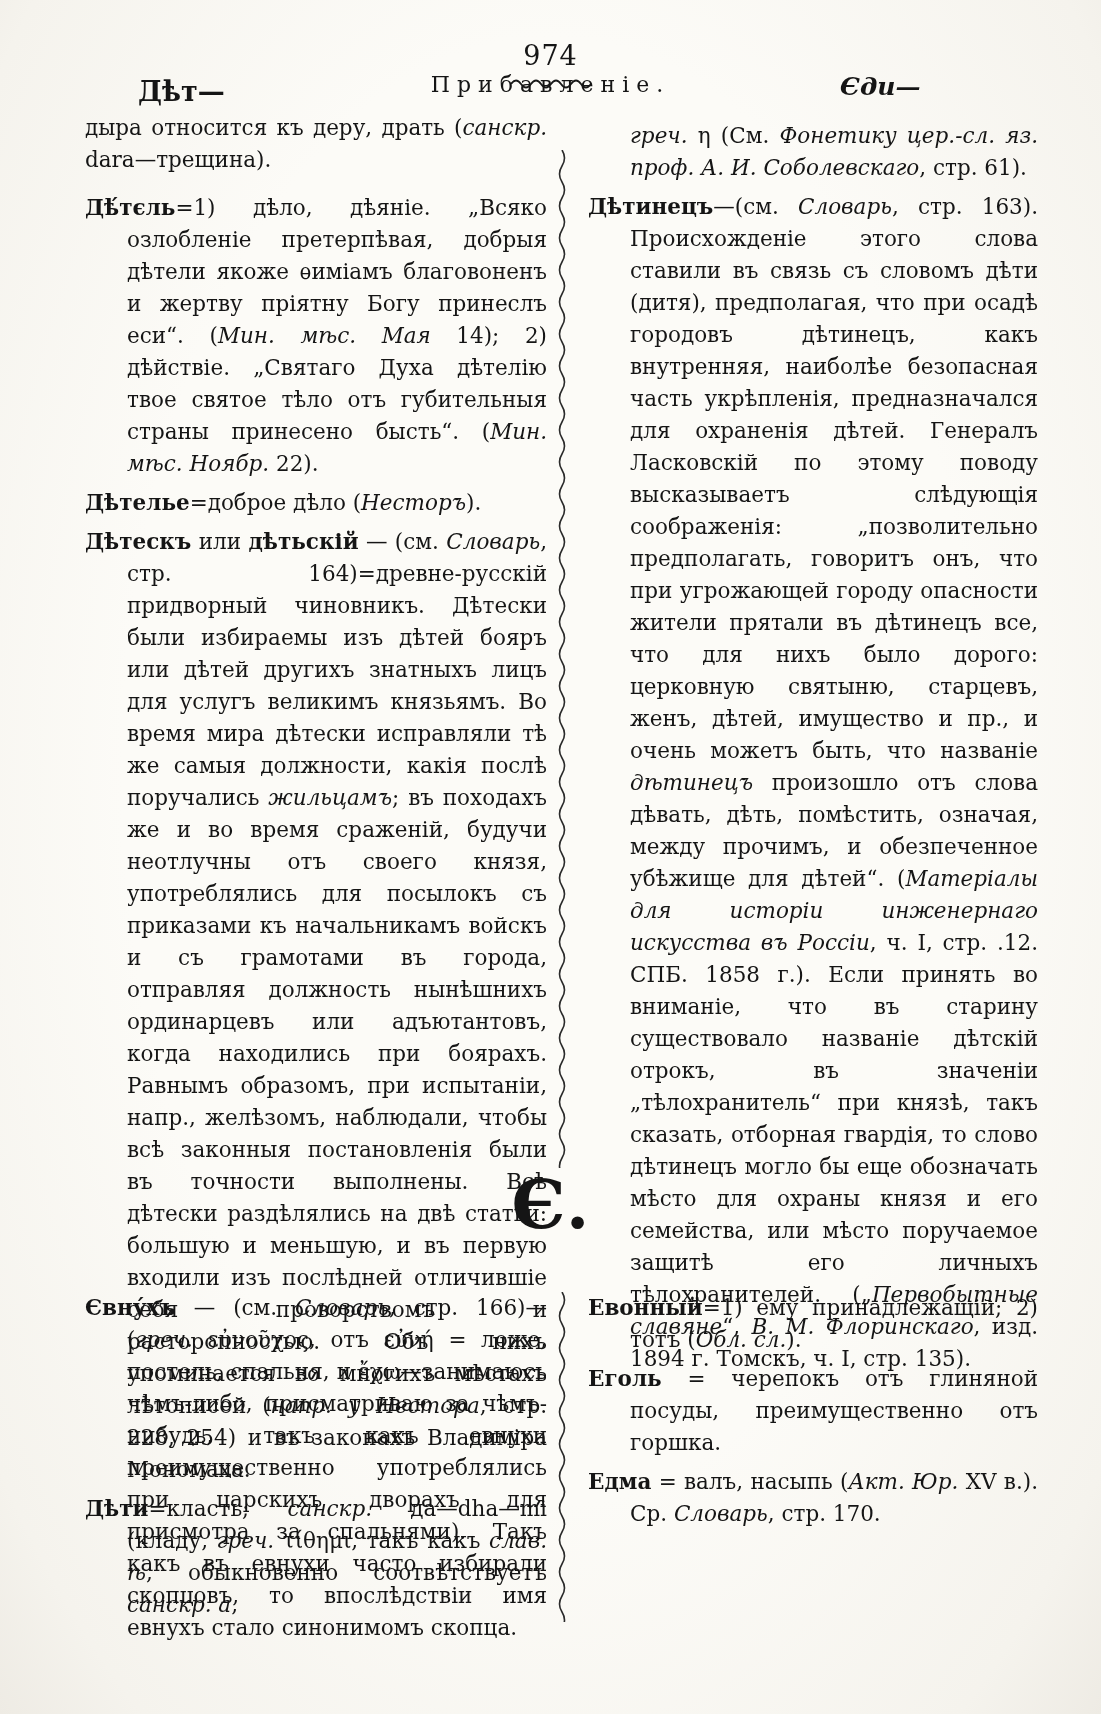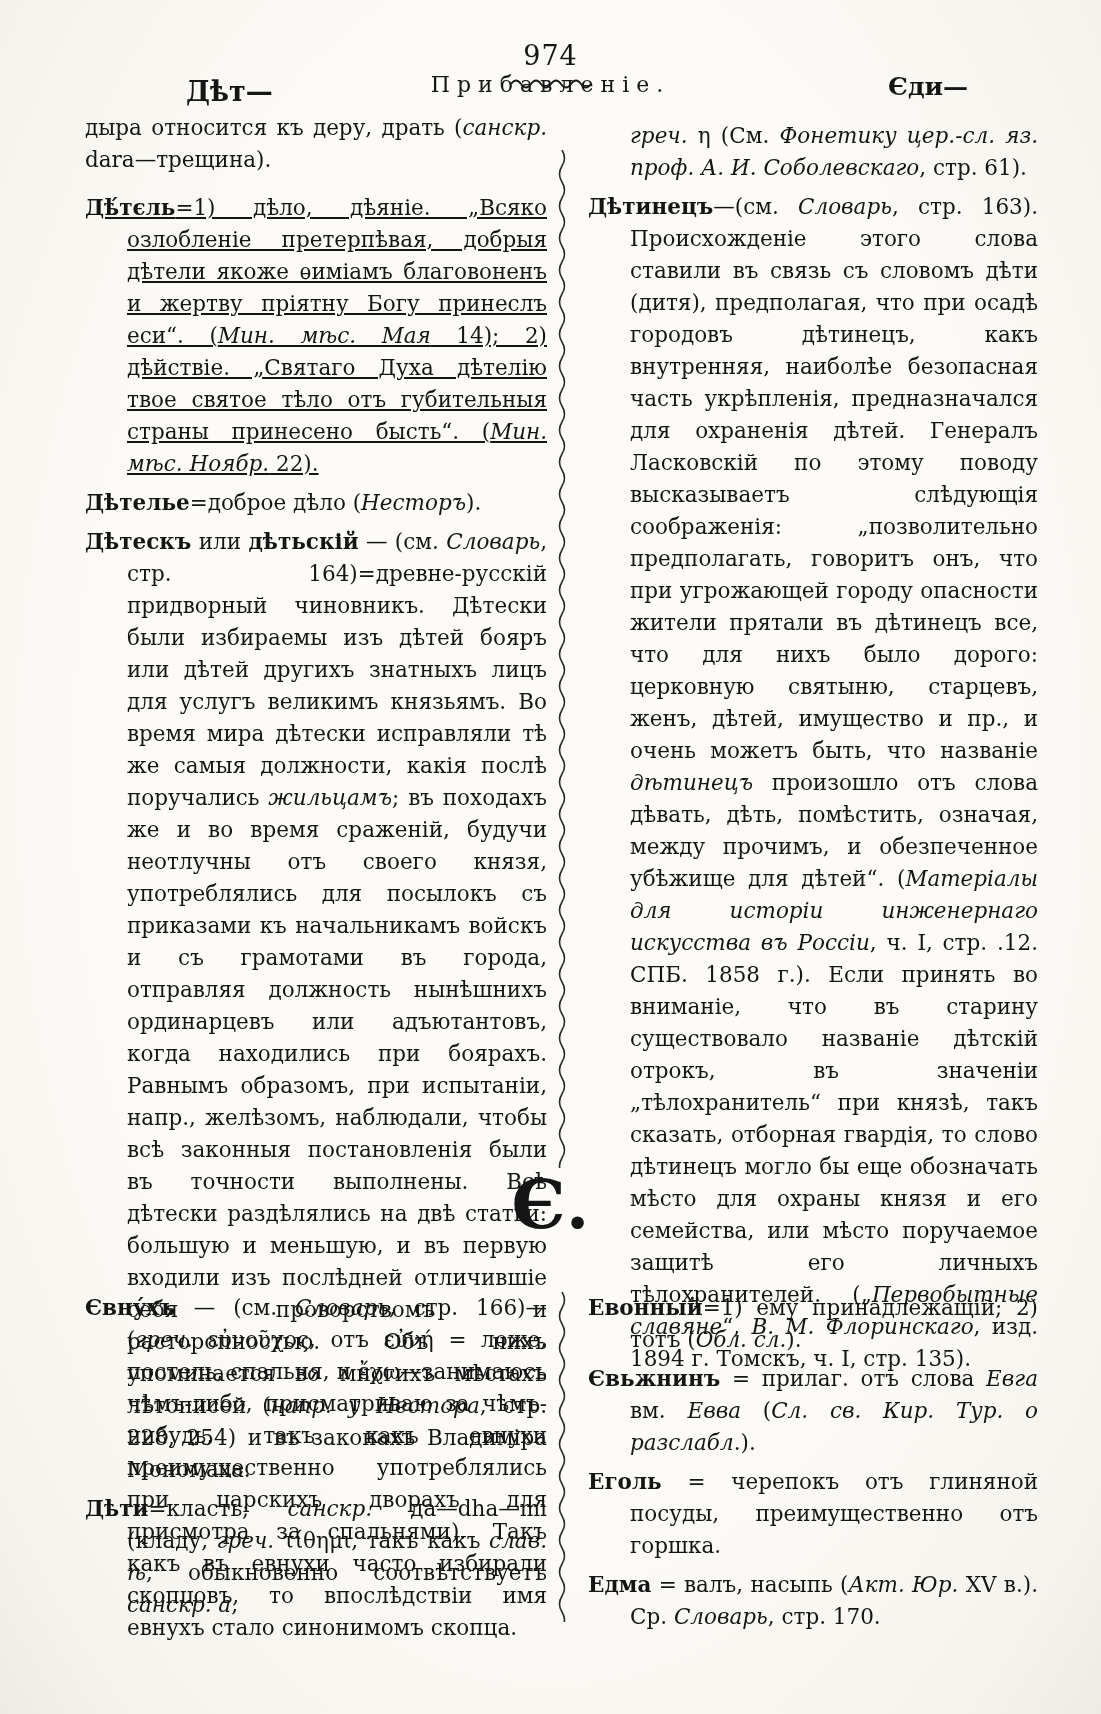--- a/index.html
+++ b/index.html
@@ -5,32 +5,32 @@
   html,body { margin:0; padding:0; background:#e8e6e0; }
   .page {
     position:relative; width:1101px; height:1714px; margin:0 auto;
     background:radial-gradient(ellipse at 50% 45%, #fcfbf7 55%, #f5f3ed 88%, #eeebe4 100%);
     font-family:"DejaVu Serif","Liberation Serif",serif;
     color:#151515; overflow:hidden;
   }
   .center { position:absolute; left:0; width:100%; text-align:center; }
   .pagenum { top:40px; font-size:27px; font-weight:normal; letter-spacing:1px; }
   .section-head { top:72px; font-size:22px; letter-spacing:7px; }
-  .runhead { position:absolute; font-size:27px; font-weight:bold;margin-left:48px; }
+  .runhead { position:absolute; font-size:27px; font-weight:bold; }
   .runhead.left { left:138px; top:76px; }
-  .runhead.right { left:840px; top:72px; font-size:25px; }
+  .runhead.right { left:840px; top:72px; font-size:25px;font-style:italic; }
   .col { position:absolute; text-align:justify; font-size:21.5px; line-height:32px; }
   .col-tl { left:85px;  top:112px;  width:462px; }
   .col-tr { left:588px; top:120px;  width:450px; }
   .col-bl { left:85px;  top:1292px; width:462px; }
   .col-br { left:588px; top:1292px; width:450px; }
   .entry { margin:0 0 7px 0; padding-left:42px; text-indent:-42px; }
   .entry.cont  { text-indent:0; }
   .entry.plain { padding-left:0; text-indent:0; }
-  .entry.gap { margin-top:16px;text-decoration:underline; }
+  .entry.gap { margin-top:16px; }
   .hw { font-weight:bold; }
   .big-letter { top:1170px; font-size:68px; font-weight:bold; line-height:1; }
   .wavy-v { position:absolute; width:12px; }
   .wavy-h { position:absolute; height:10px; }
   .squiggle { left:511px; top:74px; width:80px; }
   i { font-style:italic; }
 </style>
 </head>
 <body>
 
@@ -65,19 +65,18 @@
   </div>
 
   <div class="center big-letter">Є.</div>
 
   <div class="col col-bl">
     <p class="entry"><b class="hw">Євну́хъ</b><span> — (см. <i>Словарь</i>, стр. 166)—(<i>греч.</i> εὐνοῦχος, отъ εὐνή = ложе, постель, спальня, и ἔχω—занимаюсь чѣмъ-либо, присматриваю за чѣмъ-нибудь, такъ какъ евнухи преимущественно употреблялись при царскихъ дворахъ для присмотра за спальнями). Такъ какъ въ евнухи часто избирали скопцовъ, то впослѣдствіи имя евнухъ стало синонимомъ скопца.</span></p>
   </div>
 
   <div class="col col-br">
     <p class="entry"><b class="hw">Евонный</b><span>=1) ему принадлежащій; 2) тотъ (<i>Обл. сл.</i>).</span></p>
-    <p class="entry"><b class="hw">Євьжнинъ</b><span> = прилаг. отъ слова <i>Евга</i> вм. <i>Евва</i> (<i>Сл. св. Кир. Тур. о разслабл</i>.).</span></p>
     <p class="entry"><b class="hw">Еголь</b><span> = черепокъ отъ глиняной посуды, преимущественно отъ горшка.</span></p>
     <p class="entry"><b class="hw">Едма</b><span> = валъ, насыпь (<i>Акт. Юр.</i> XV в.). Ср. <i>Словарь</i>, стр. 170.</span></p>
 
   </div>
 
 </div>
 
 </body></html>

